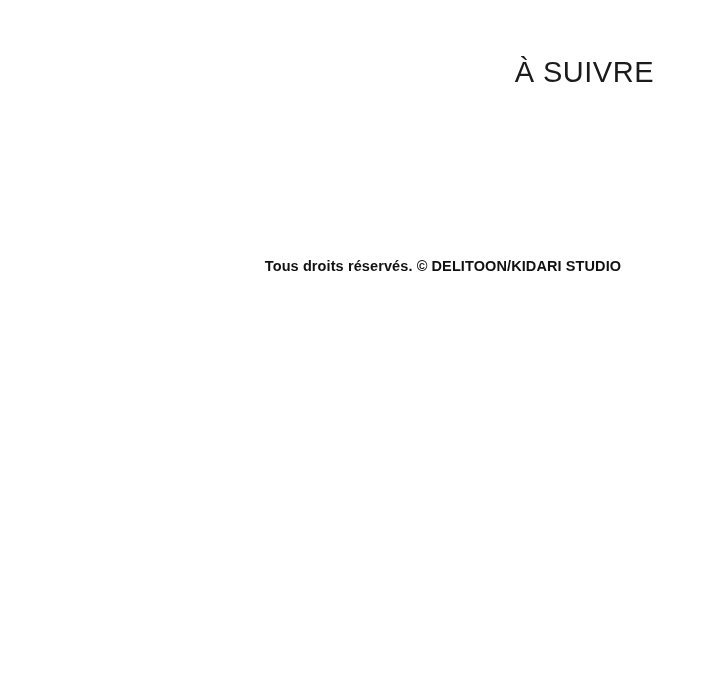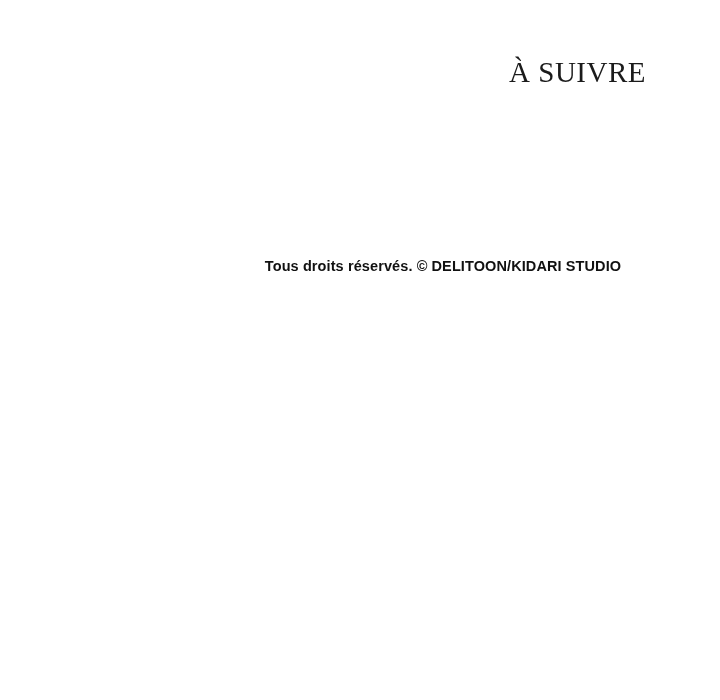--- a/index.html
+++ b/index.html
@@ -19,23 +19,23 @@
   .page {
     position: relative;
     width: 720px;
     height: 700px;
     background: #ffffff;
   }
 
   
   .to-be-continued {
     position: absolute;
-    right: 74px;
+    right: 66px;
     top: 56px;
-    font-family: Liberation Serif, serif;
+    font-family: Liberation Sans, sans-serif;
     font-size: 29px;
     font-weight: 400;
     letter-spacing: 0.5px;
     color: #1b1b1b;
     white-space: nowrap;
     text-align: left;
   }
 
   
   .copyright {

